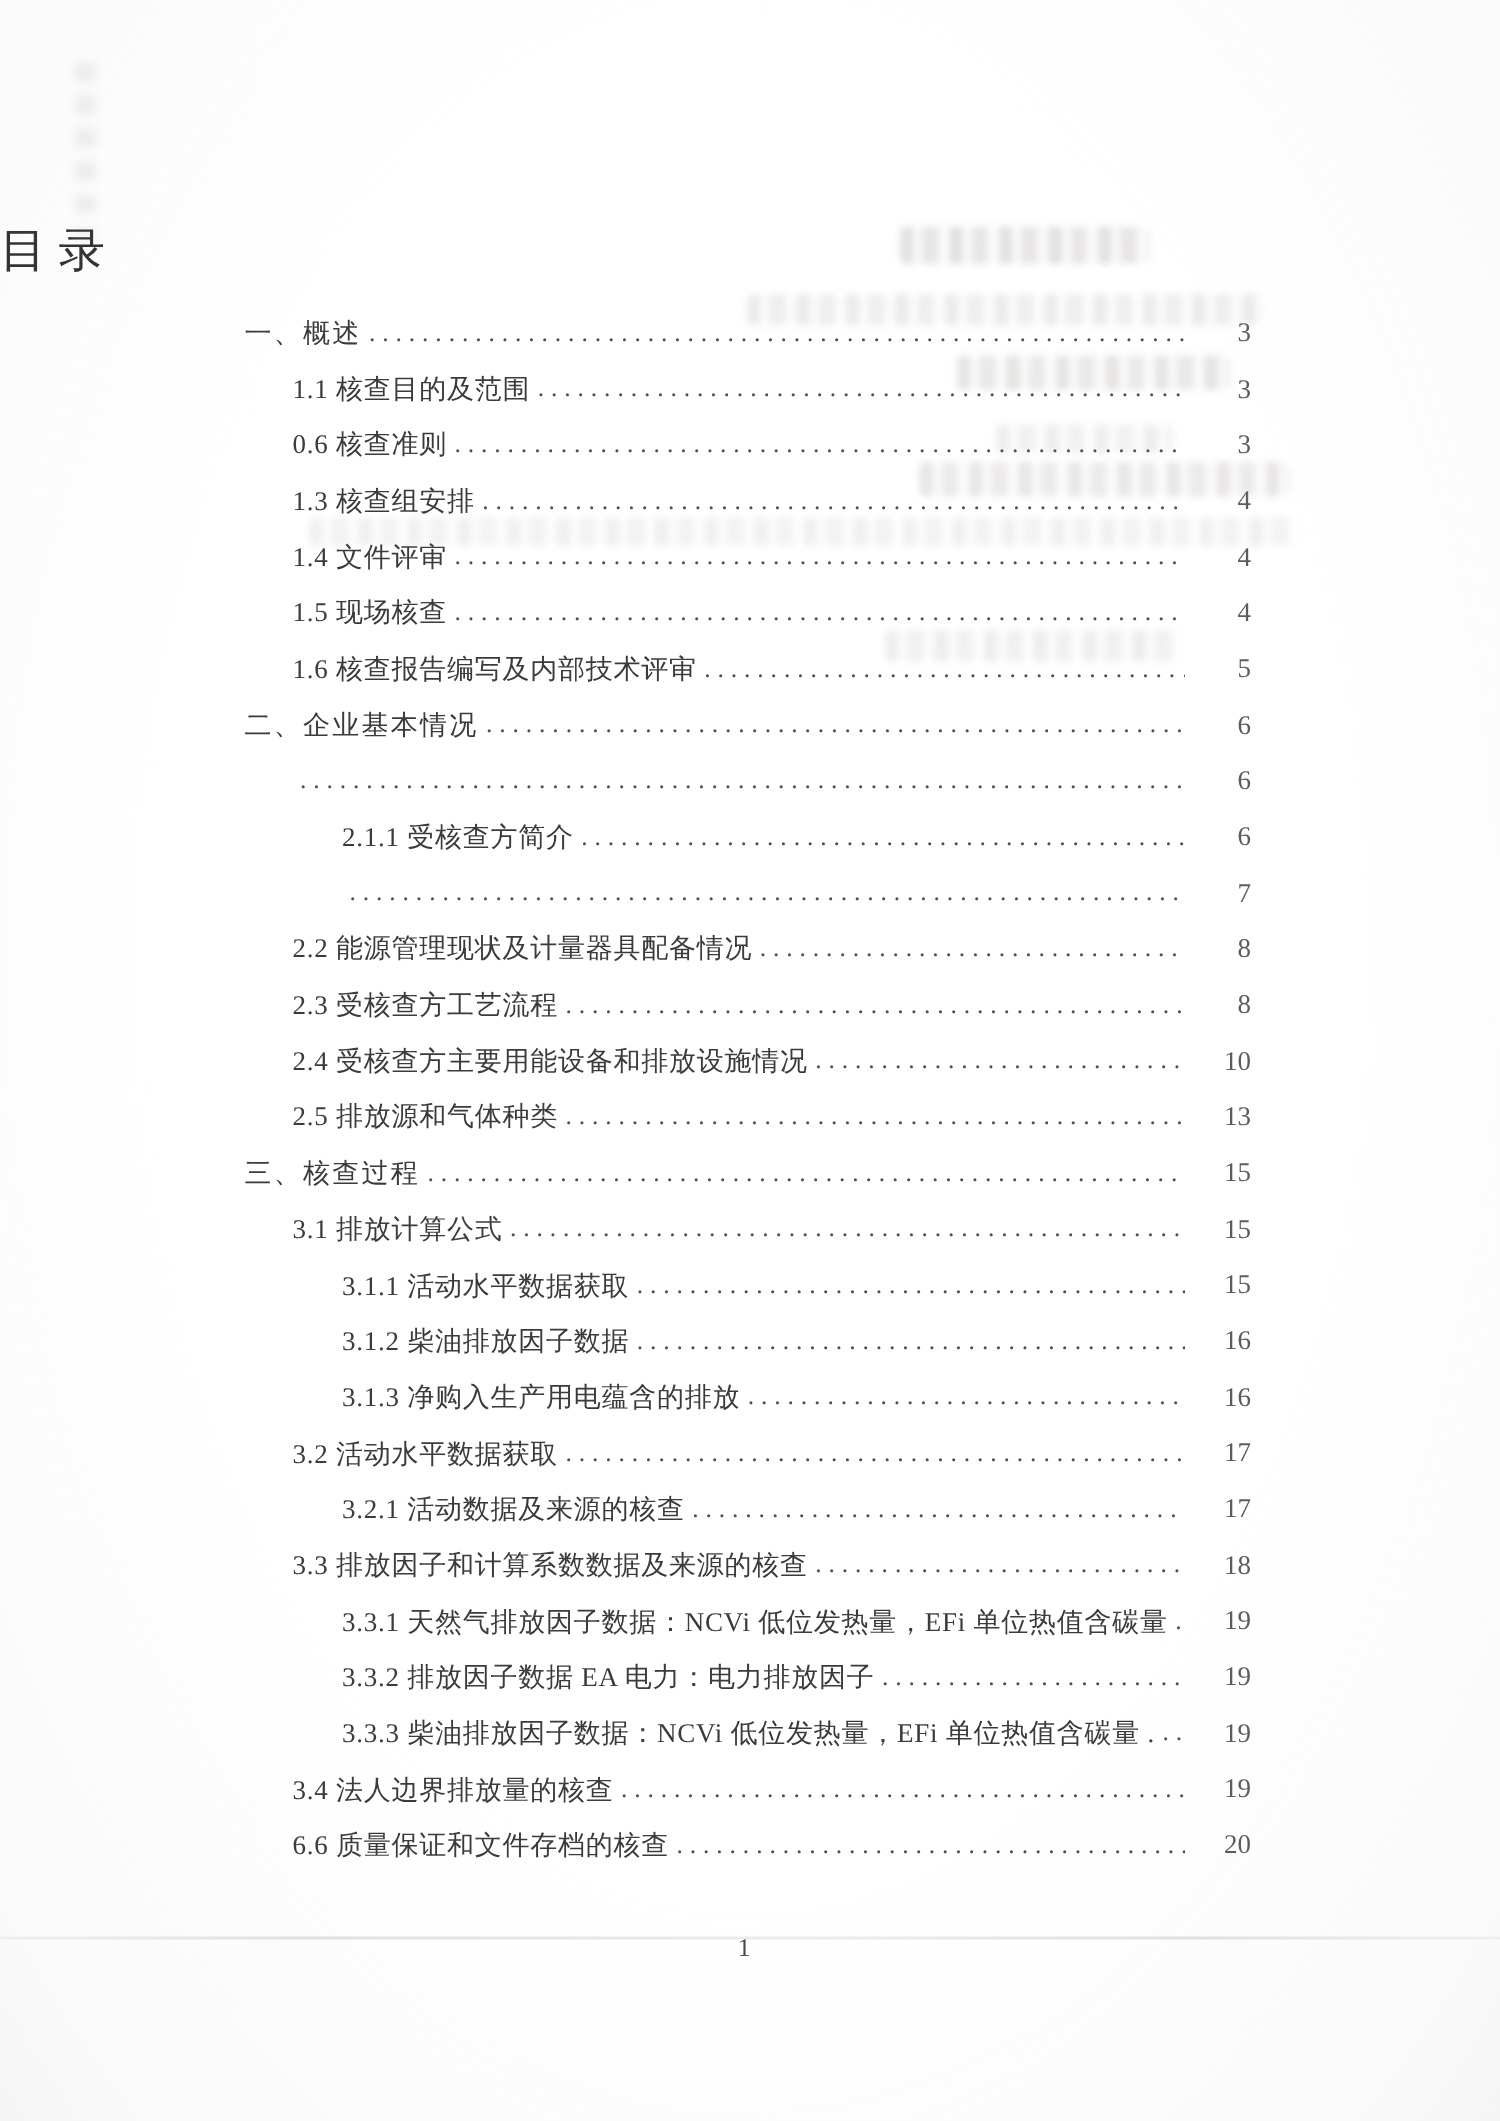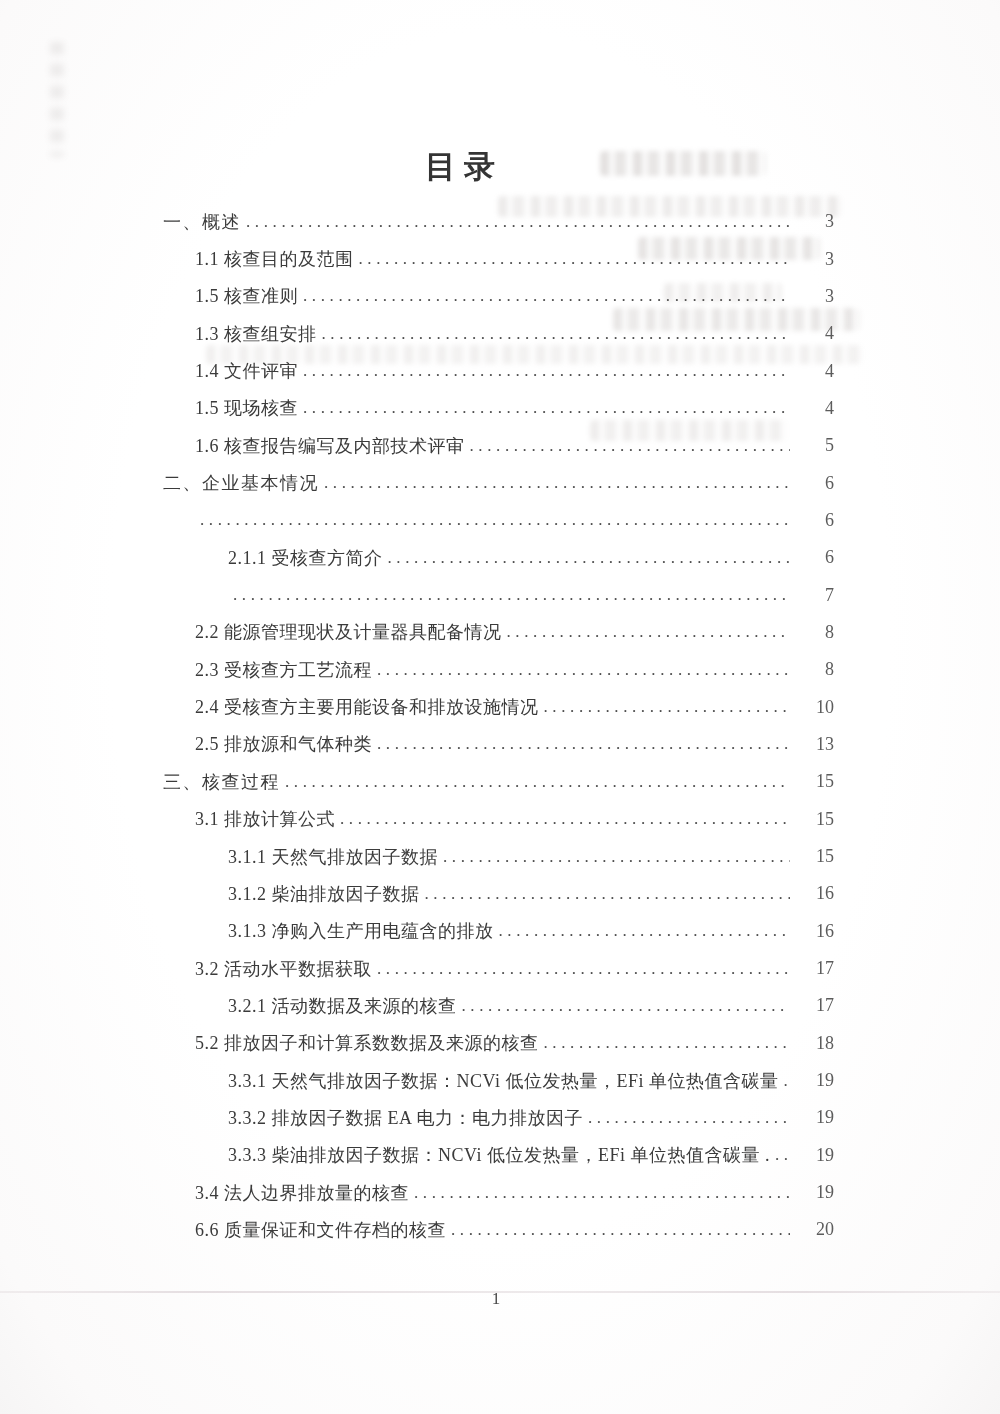--- a/index.html
+++ b/index.html
@@ -12,23 +12,22 @@
     background-image: radial-gradient(ellipse at 50% 45%, #ffffff 55%, #fbfafa 90%, #f6f5f5 100%);
     overflow: hidden;
     font-family: "Liberation Serif", "DejaVu Serif", serif;
     color: #3b3b3b;
   }
   .title {
     position: absolute;
     top: 146px; left: 0;
     width: 928px;
     margin: 0;
-    text-align: center;
     font-size: 31px;
-    font-weight: 700;
+    font-weight: 400;
     letter-spacing: 8px;
     color: #343434;
   }
   .toc {
     position: absolute;
     top: 203px;
     left: 163px;
     width: 671px;
   }
   .row {
@@ -113,21 +112,21 @@
         <span class="label">一、概述</span>
         <span class="dots">..............................................................................................................</span>
         <span class="pagenum">3</span>
       </div>
       <div class="row lvl2">
         <span class="label">1.1 核查目的及范围</span>
         <span class="dots">..............................................................................................................</span>
         <span class="pagenum">3</span>
       </div>
       <div class="row lvl2">
-        <span class="label">1.5 核查准则</span>
+        <span class="label">0.6 核查准则</span>
         <span class="dots">..............................................................................................................</span>
         <span class="pagenum">3</span>
       </div>
       <div class="row lvl2">
         <span class="label">1.3 核查组安排</span>
         <span class="dots">..............................................................................................................</span>
         <span class="pagenum">4</span>
       </div>
       <div class="row lvl2">
         <span class="label">1.4 文件评审</span>
@@ -186,21 +185,21 @@
         <span class="label">三、核查过程</span>
         <span class="dots">..............................................................................................................</span>
         <span class="pagenum">15</span>
       </div>
       <div class="row lvl2">
         <span class="label">3.1 排放计算公式</span>
         <span class="dots">..............................................................................................................</span>
         <span class="pagenum">15</span>
       </div>
       <div class="row lvl3">
-        <span class="label">3.1.1 天然气排放因子数据</span>
+        <span class="label">3.1.1 活动水平数据获取</span>
         <span class="dots">..............................................................................................................</span>
         <span class="pagenum">15</span>
       </div>
       <div class="row lvl3">
         <span class="label">3.1.2 柴油排放因子数据</span>
         <span class="dots">..............................................................................................................</span>
         <span class="pagenum">16</span>
       </div>
       <div class="row lvl3">
         <span class="label">3.1.3 净购入生产用电蕴含的排放</span>
@@ -211,21 +210,21 @@
         <span class="label">3.2 活动水平数据获取</span>
         <span class="dots">..............................................................................................................</span>
         <span class="pagenum">17</span>
       </div>
       <div class="row lvl3">
         <span class="label">3.2.1 活动数据及来源的核查</span>
         <span class="dots">..............................................................................................................</span>
         <span class="pagenum">17</span>
       </div>
       <div class="row lvl2">
-        <span class="label">5.2 排放因子和计算系数数据及来源的核查</span>
+        <span class="label">3.3 排放因子和计算系数数据及来源的核查</span>
         <span class="dots">..............................................................................................................</span>
         <span class="pagenum">18</span>
       </div>
       <div class="row lvl3">
         <span class="label">3.3.1 天然气排放因子数据：NCVi 低位发热量，EFi 单位热值含碳量</span>
         <span class="dots">..............................................................................................................</span>
         <span class="pagenum">19</span>
       </div>
       <div class="row lvl3">
         <span class="label">3.3.2 排放因子数据 EA 电力：电力排放因子</span>

